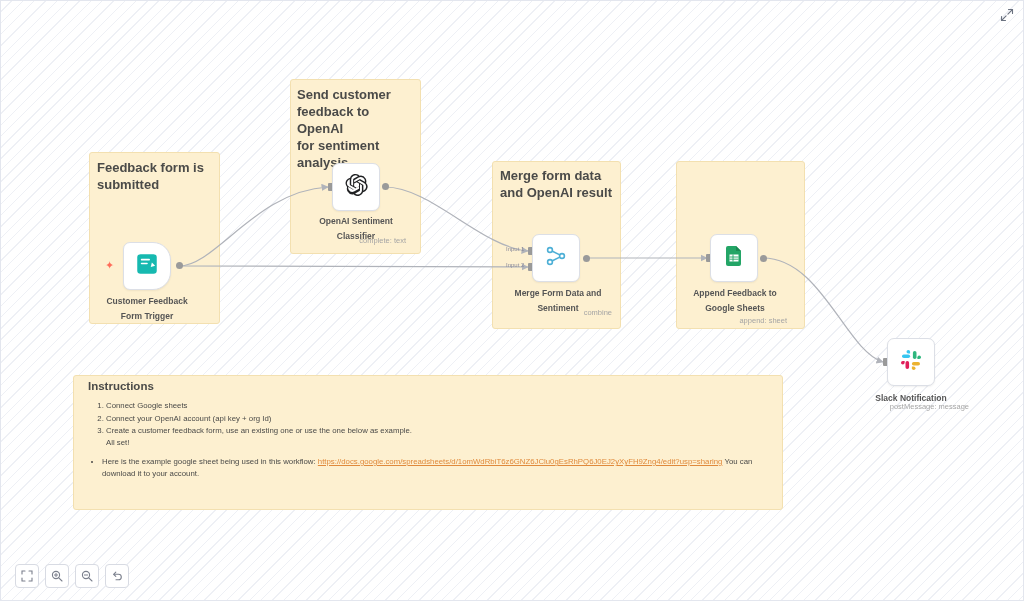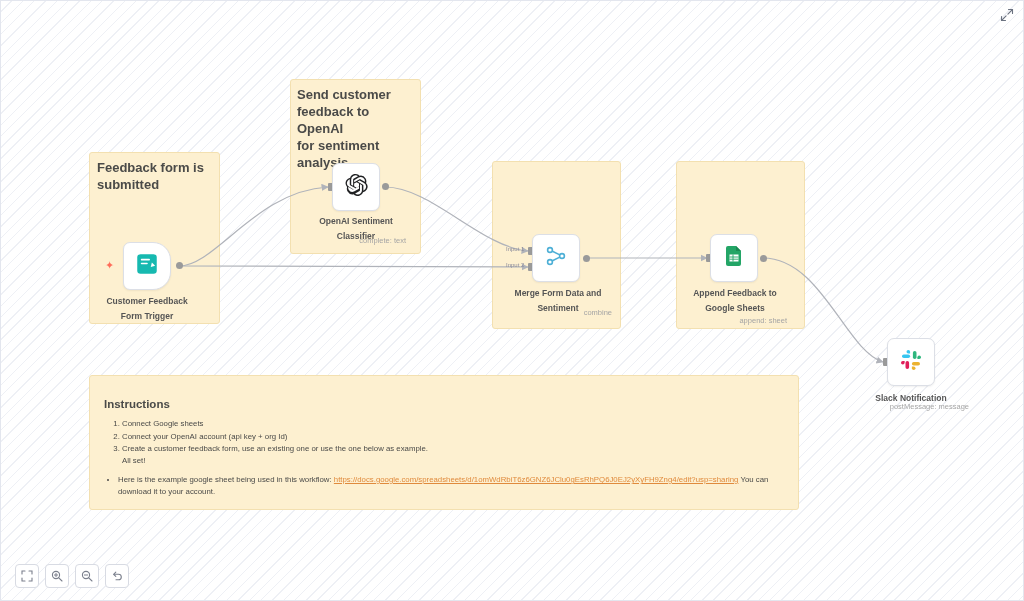--- a/index.html
+++ b/index.html
@@ -120,29 +120,29 @@
     left: 0;
     top: 0;
     width: 1024px;
     height: 601px;
     pointer-events: none;
   }
 
   
   #instructions {
     position: absolute;
-    left: 88px;
+    left: 72px;
     top: 374px;
     width: 710px;
     height: 135px;
     background: #fdf0d0;
     border: 1px solid #f3e0b0;
     border-radius: 3px;
     box-sizing: border-box;
-    padding: 20px 14px;
+    padding: 2px 14px;
   }
   #instructions h3 {
     margin: 2px 0 8px 0;
     font-size: 11.5px;
     color: #4a4a48;
     font-weight: bold;
   }
   #instructions ol {
     margin: 8px 0 8px 0;
     padding-left: 18px;
@@ -206,20 +206,22 @@
   <div class="sticky-title" style="left:96px; top:158px; width:115px;">Feedback form is
 submitted</div>
 
   <div class="sticky" style="left:289px; top:78px; width:131px; height:175px;"></div>
   <div class="sticky-title" style="left:296px; top:85px; width:118px;">Send customer
 feedback to OpenAI
 for sentiment
 analysis</div>
 
   <div class="sticky" style="left:491px; top:160px; width:129px; height:168px;"></div>
+  <div class="sticky-title" style="left:499px; top:166px; width:118px;">Merge form data
+and OpenAI result</div>
 
   <div class="sticky" style="left:675px; top:160px; width:129px; height:168px;"></div>
 
   <svg class="wires">
     <defs>
       <marker id="arrow" markerWidth="7" markerHeight="7" refX="5.4" refY="3" orient="auto">
         <path d="M0,0 L6,3 L0,6 z" fill="#b0b3ba"></path>
       </marker>
     </defs>
 

